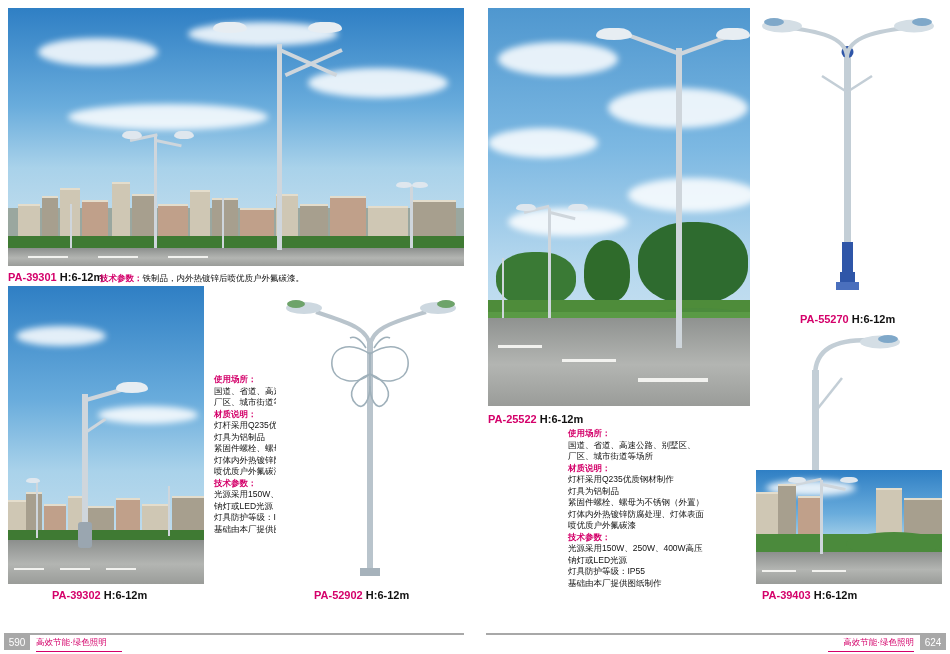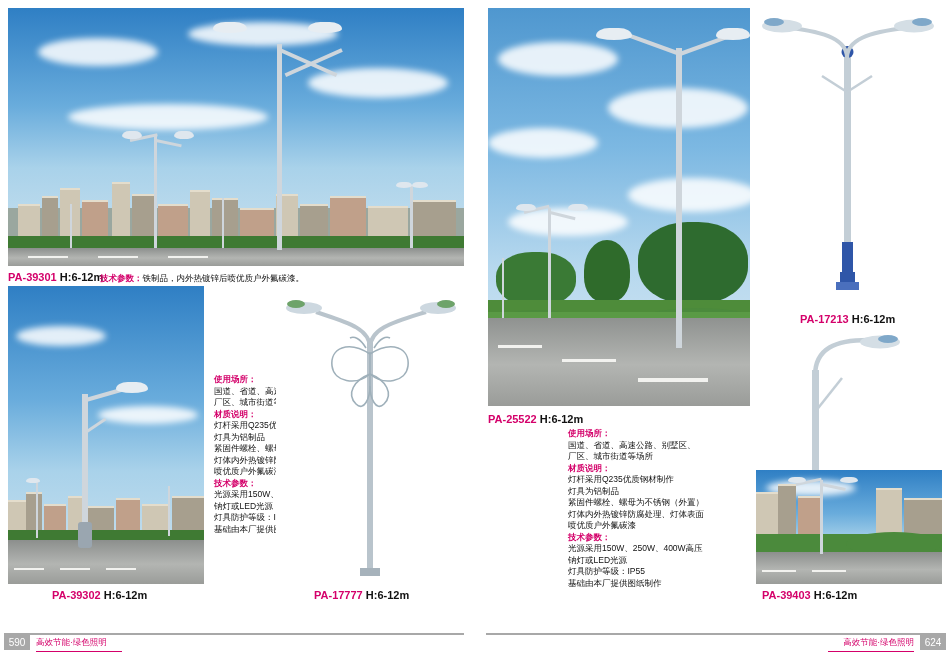--- a/index.html
+++ b/index.html
@@ -294,21 +294,21 @@
         <path d="M94 92 C 78 98, 70 112, 80 122 C 88 130, 94 116, 94 104"></path>
         <path d="M94 92 C 110 98, 118 112, 108 122 C 100 130, 94 116, 94 104"></path>
         <path d="M94 70 L94 104"></path>
         <path d="M90 66 C 84 56, 78 54, 74 56"></path>
         <path d="M98 66 C 104 56, 110 54, 114 56"></path>
       </g>
     </svg>
   </div>
 
   <div class="cap" style="left:314px; top:589px;">
-    <span>PA-17777</span>
+    <span>PA-52902</span>
     <span class="h">H:6-12m</span>
   </div>
 
   <div class="photo" style="left:488px; top:8px; width:262px; height:398px;">
     <div class="sky soft"></div>
     <div class="cloud" style="left:10px; top:34px; width:120px; height:34px;"></div>
     <div class="cloud" style="left:120px; top:80px; width:140px; height:40px;"></div>
     <div class="cloud" style="left:0px; top:120px; width:110px; height:30px;"></div>
     <div class="cloud" style="left:140px; top:170px; width:130px; height:34px;"></div>
     <div class="cloud" style="left:20px; top:200px; width:120px; height:28px;"></div>
@@ -364,21 +364,21 @@
       <ellipse cx="18" cy="16" rx="10" ry="4" fill="#7fa8c9"></ellipse>
       <ellipse cx="158" cy="20" rx="20" ry="6.5" fill="#d4dee5"></ellipse>
       <ellipse cx="166" cy="16" rx="10" ry="4" fill="#7fa8c9"></ellipse>
 
       <path d="M91 86 L 66 70" stroke="#c3ced6" stroke-width="2.5" fill="none"></path>
       <path d="M91 86 L 116 70" stroke="#c3ced6" stroke-width="2.5" fill="none"></path>
     </svg>
   </div>
 
   <div class="cap" style="left:800px; top:313px;">
-    <span>PA-17213</span>
+    <span>PA-55270</span>
     <span class="h">H:6-12m</span>
   </div>
 
   <div style="position:absolute; left:756px; top:330px; width:160px; height:250px; background:#ffffff;">
     <svg viewBox="0 0 160 250" width="160" height="250">
       <rect x="56" y="40" width="7" height="200" fill="#c3ced6"></rect>
       <rect x="52" y="212" width="15" height="26" fill="#2f56a8"></rect>
       <rect x="48" y="236" width="23" height="8" fill="#4a6fbd"></rect>
       <path d="M59 46 C 59 18, 80 10, 112 10" stroke="#c3ced6" stroke-width="4.5" fill="none"></path>
       <ellipse cx="124" cy="12" rx="20" ry="6.5" fill="#d4dee5"></ellipse>

